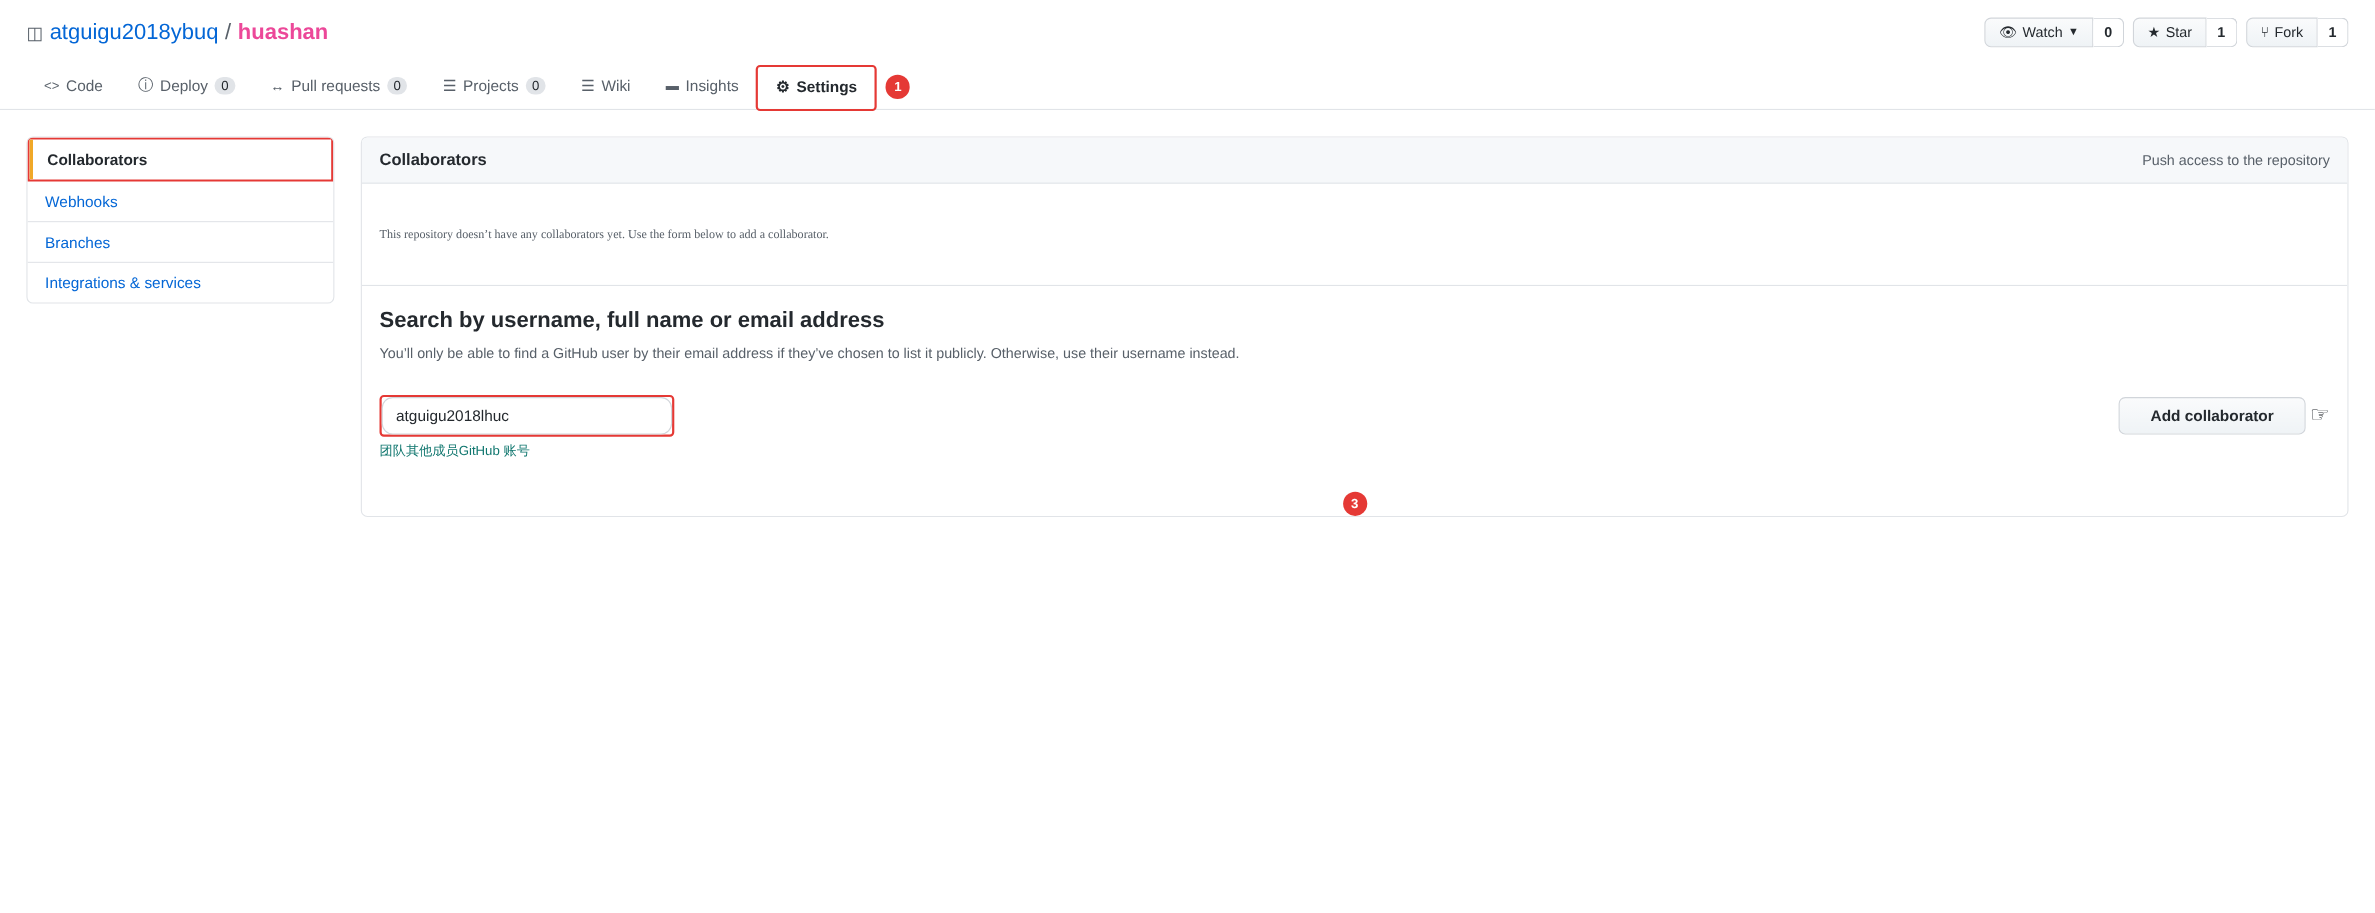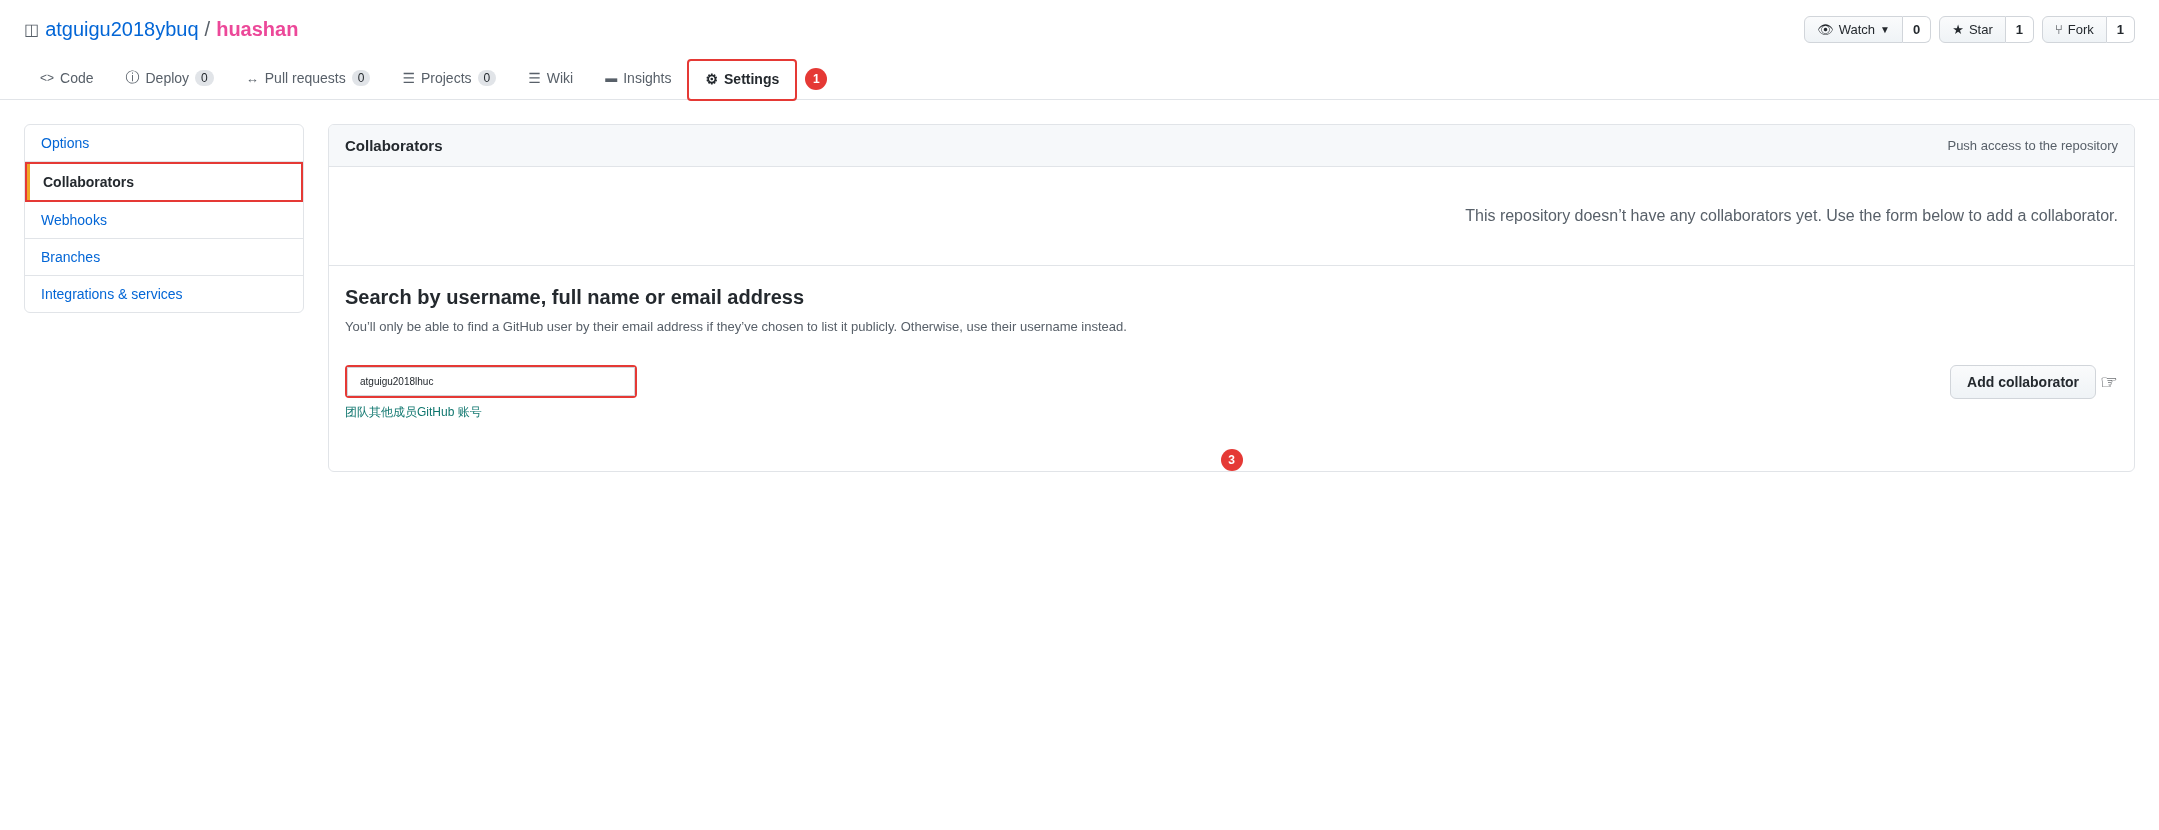--- a/index.html
+++ b/index.html
@@ -192,24 +192,25 @@
       font-size: 15px;
       font-weight: 600;
     }
     .panel-header-desc {
       font-size: 13px;
       color: #586069;
     }
 
     .panel-body {
       padding: 40px 16px;
-      text-align: right;
+      text-align: left;
       color: #586069;
-      font-size: 16px;
+      font-size: 11px;
       border-bottom: 1px solid #e1e4e8;
+      font-family: Liberation Serif, serif;
     }
 
     
     .search-section {
       padding: 20px 16px;
     }
     .search-title {
       font-size: 20px;
       font-weight: 600;
       margin-bottom: 8px;
@@ -226,38 +227,38 @@
       gap: 0;
       position: relative;
     }
     .search-input-box {
       position: relative;
       border: 2px solid #e53935;
       border-radius: 4px;
     }
     .search-input {
       padding: 8px 12px;
-      font-size: 10px;
+      font-size: 14px;
       border: 1px solid #d1d5da;
-      border-radius: 0;
-      width: 288px;
+      border-radius: 10px;
+      width: 264px;
       outline: none;
       color: #24292e;
     }
     .search-hint {
       position: absolute;
       bottom: -22px;
       left: 0;
       font-size: 12px;
       color: #0f766e;
       white-space: nowrap;
     }
     .add-btn {
       margin-left: auto;
-      padding: 8px 16px;
+      padding: 8px 28px;
       background: linear-gradient(#fafbfc, #eff3f6);
       border: 1px solid #d1d5da;
       border-radius: 6px;
       font-size: 14px;
       font-weight: 600;
       color: #24292e;
       cursor: pointer;
     }
 
     
@@ -355,21 +356,20 @@
       <span>Settings</span>
     </a>
   </div>
 
   <span class="annotation" style="margin-left:8px; align-self:center;">1</span>
 </nav>
 
 <div class="main-content">
 
   <div class="sidebar">
-    <a class="sidebar-item">Options</a>
 
     <div style="position:relative;">
       <div class="collaborators-item-box">
         <a class="sidebar-item active">Collaborators</a>
       </div>
 
     </div>
 
     <a class="sidebar-item">Webhooks</a>
     <a class="sidebar-item">Branches</a>

